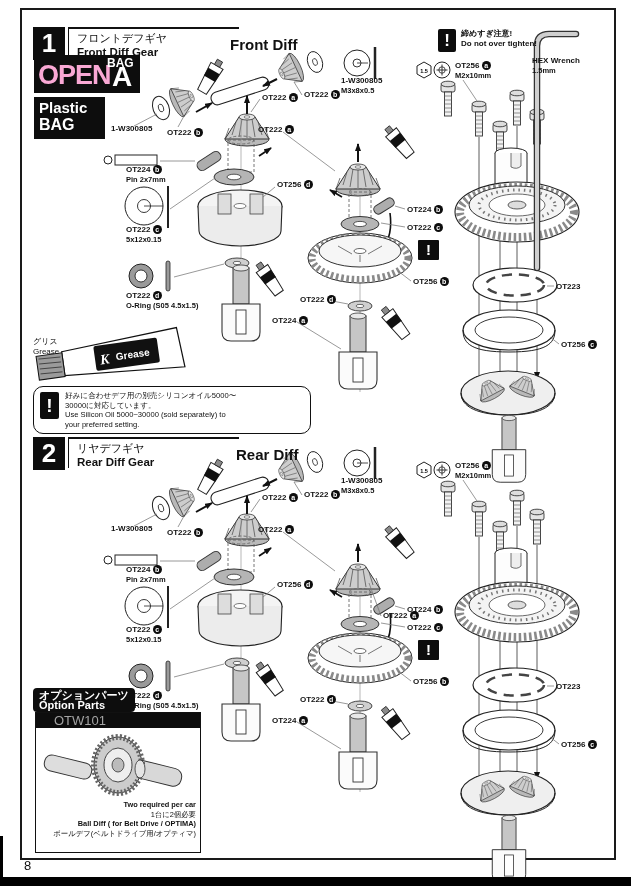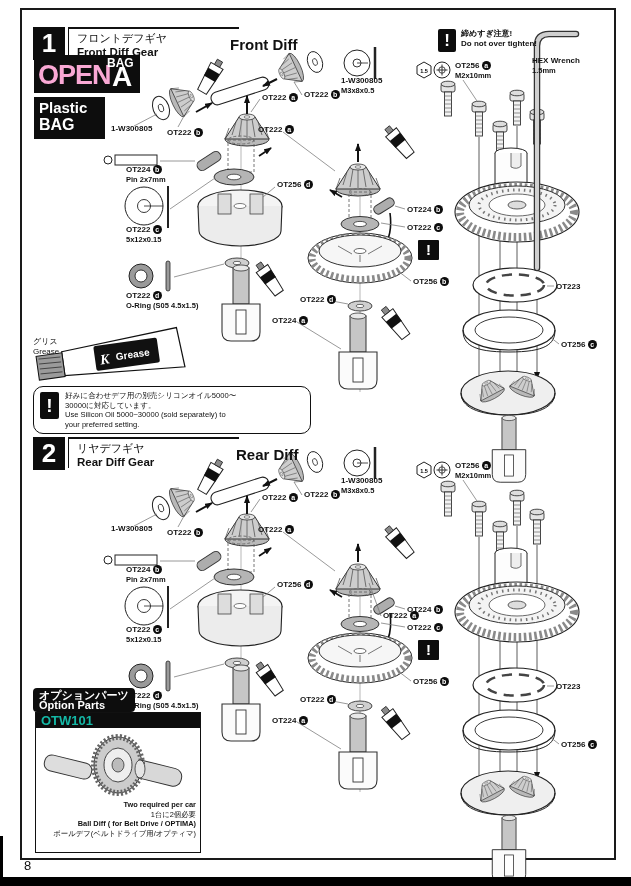--- a/index.html
+++ b/index.html
@@ -36,22 +36,22 @@
   .warn-txt div{font-size:8px;font-weight:bold;line-height:10px;}
   .grease-lbl div{font-size:8px;line-height:10px;}
   .note-box{left:33px;top:386px;width:278px;height:48px;border:1.5px solid #111;border-radius:10px;
     display:flex;gap:6px;padding:4px 6px;box-sizing:border-box;}
   .note-icon{width:19px;height:27px;background:#0d0d0d;border-radius:2px;color:#fff;font-weight:bold;
     font-size:19px;line-height:27px;text-align:center;flex:none;margin-top:1px;}
   .note-txt div{font-size:7.6px;line-height:9.5px;}
   .opt-badge{left:33px;top:688px;background:#0d0d0d;color:#fff;border-radius:4px;padding:2px 6px;}
   .opt-badge div{font-size:11px;font-weight:bold;line-height:10px;}
   .opt-box{left:35px;top:712px;width:166px;height:141px;border:1.5px solid #111;box-sizing:border-box;}
-  .opt-head{background:#0d0d0d;color:#14b8a6;font-size:13px;font-weight:bold;line-height:15px;
-    height:15px;padding-left:5px;}
+  .opt-head{background:#0d0d0d;color:#a3a3a3;font-size:13px;font-weight:normal;line-height:15px;
+    height:15px;padding-left:18px;}
   .opt-notes{padding:1px 4px;text-align:right;}
   .opt-notes .b{font-weight:bold;} .opt-notes div{font-size:7.4px;line-height:9.6px;}
   .page-num{left:24px;top:858px;font-size:13px;}
   .bottom-bar{left:0;top:877px;width:631px;height:9px;background:#000;}
   .edge-strip{left:0;top:836px;width:3px;height:50px;background:#000;}
 </style>
 </head>
 <body>
 
 <div id="canvas">

